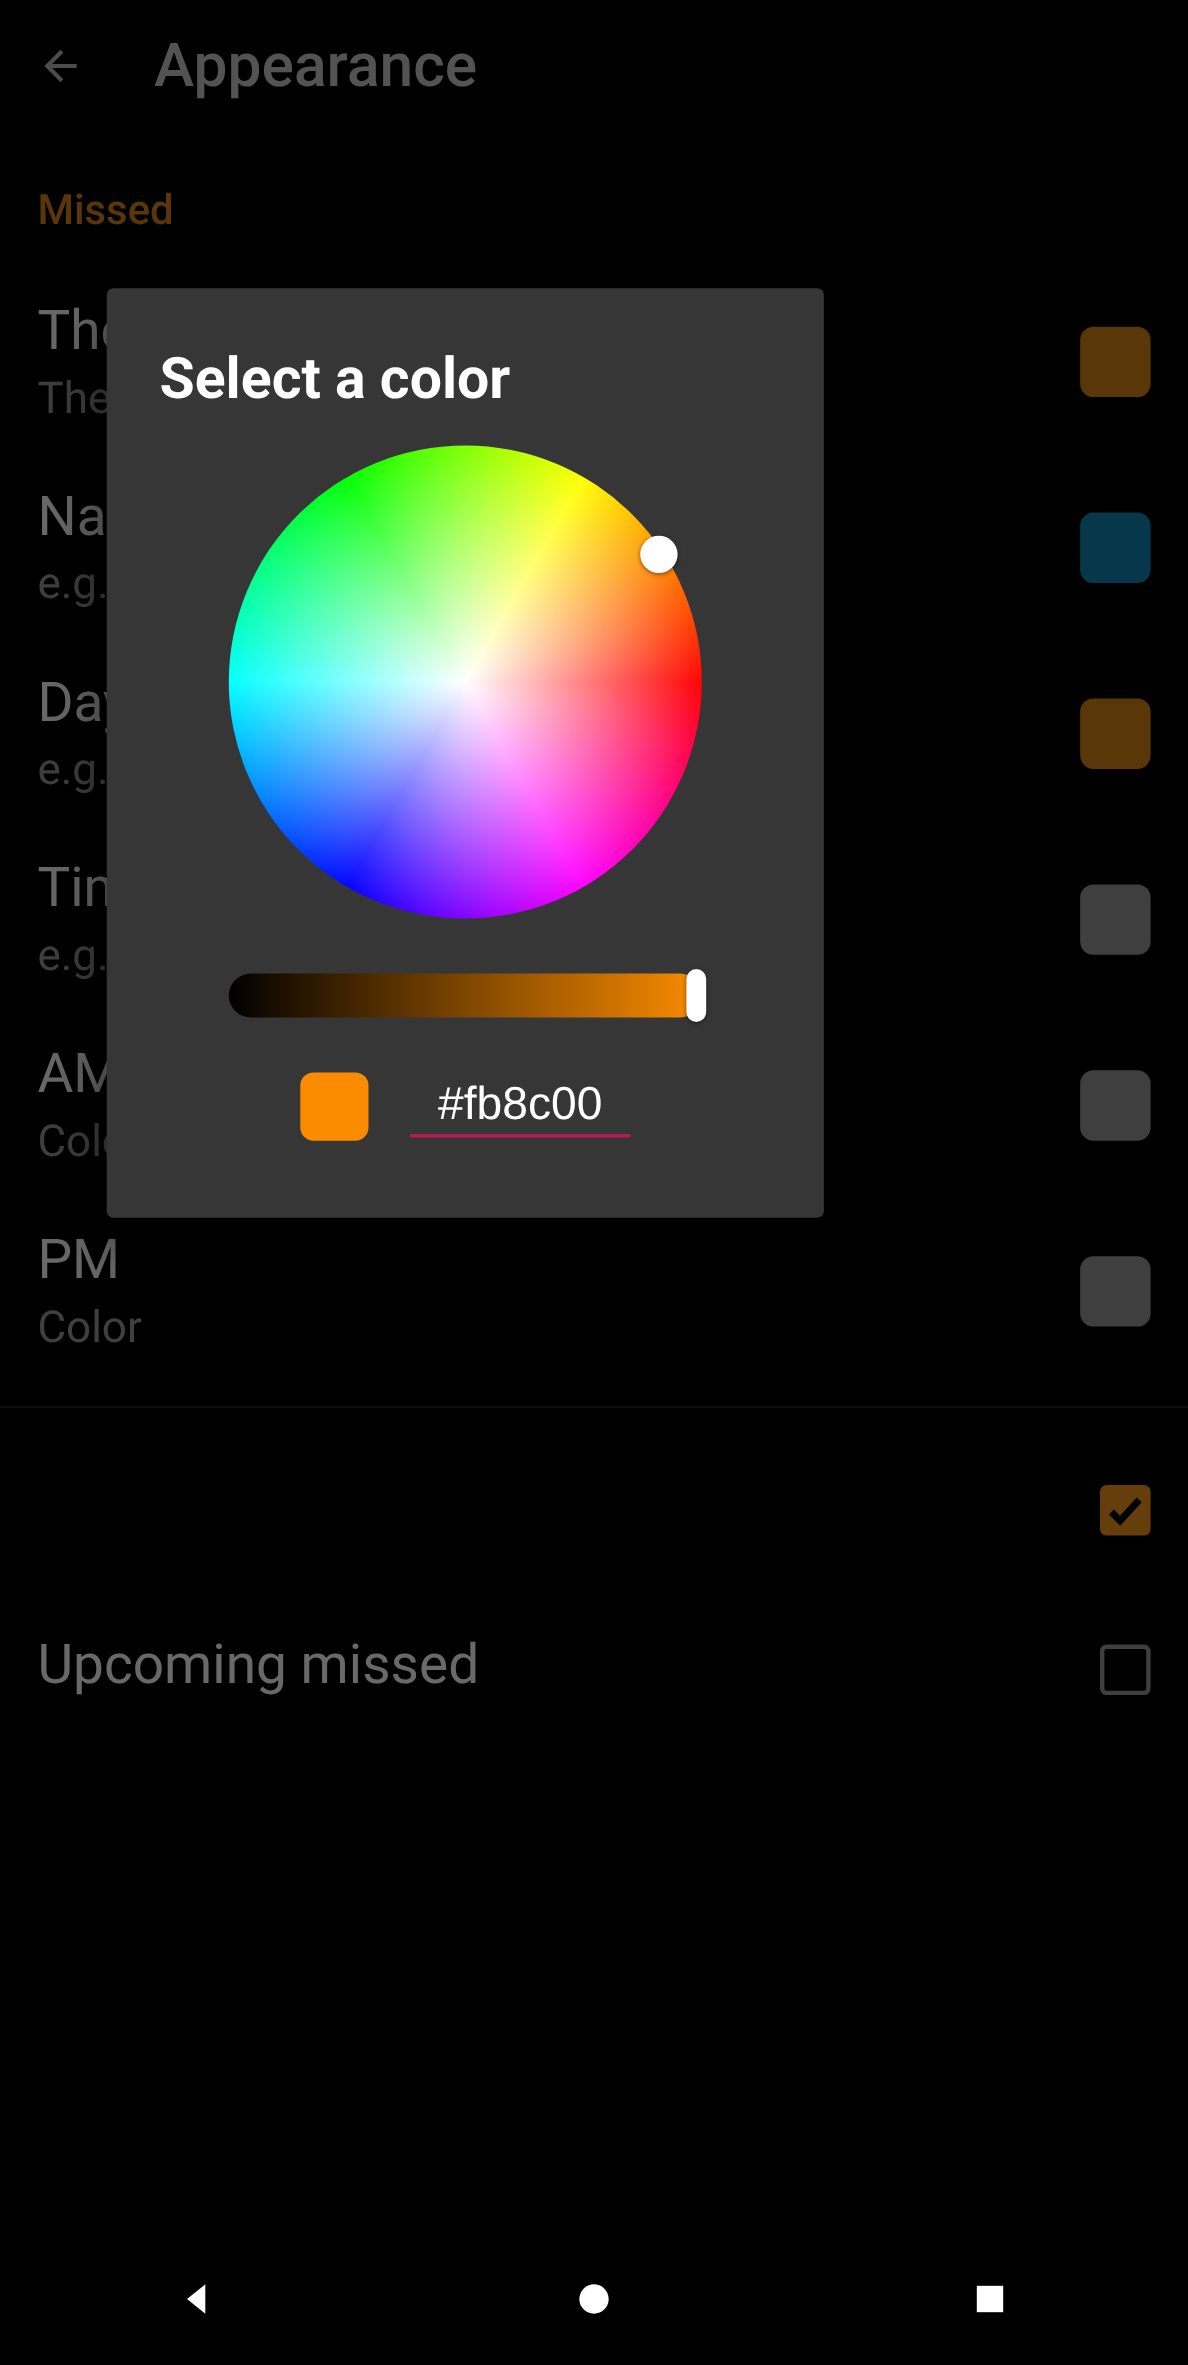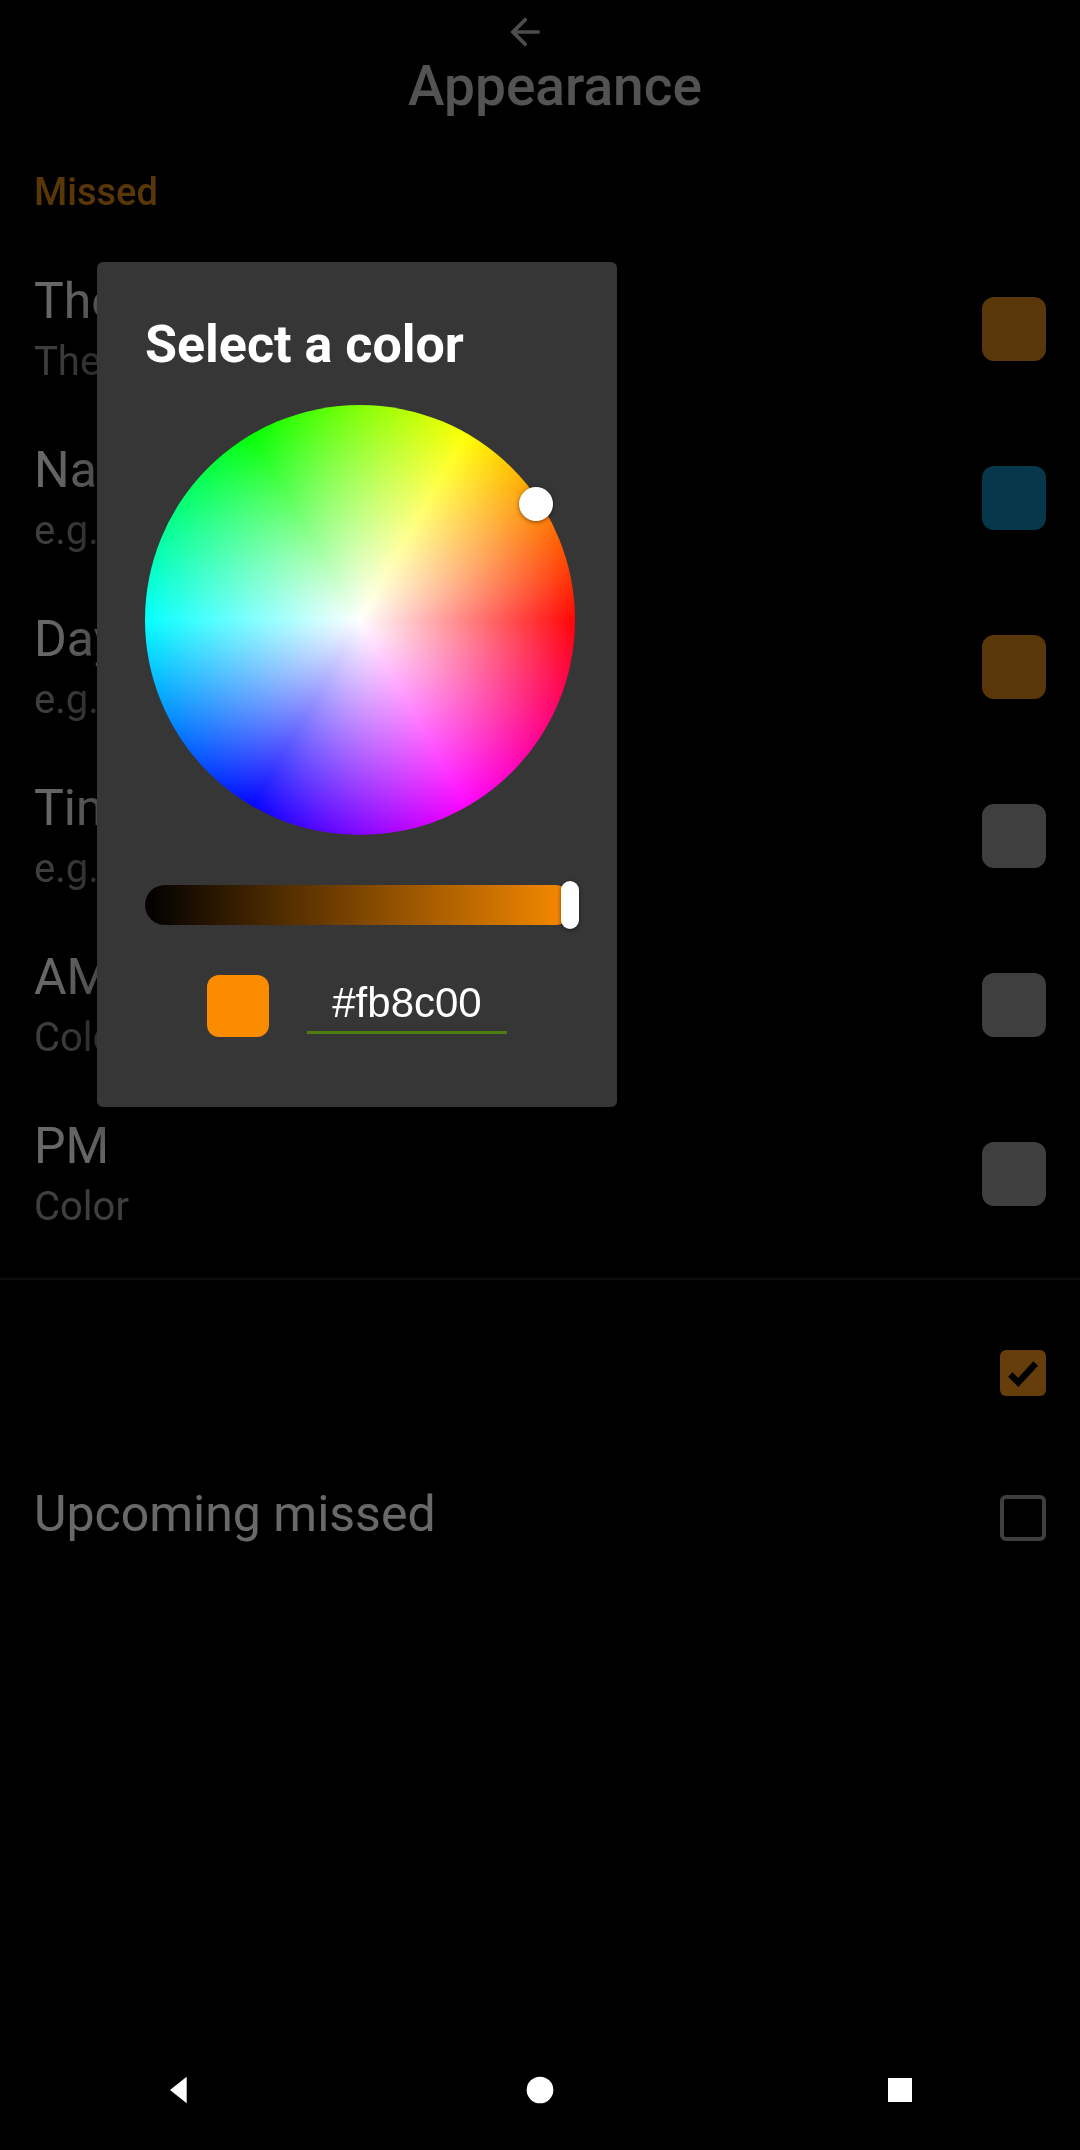--- a/index.html
+++ b/index.html
@@ -17,21 +17,20 @@
   .page {
     width: 1080px;
     height: 2150px;
     padding-top: 10px;
   }
   .appbar {
     display: flex;
     align-items: center;
     height: 100px;
     padding-left: 30px;
-    flex-direction: column;
   }
   .back-arrow {
     width: 50px;
     height: 50px;
     display: flex;
     align-items: center;
     justify-content: center;
     margin-right: 60px;
   }
   .back-arrow svg { width: 44px; height: 44px; fill: #a8a8a8; }
@@ -103,21 +102,21 @@
     position: absolute;
     inset: 0;
     background: rgba(0,0,0,0.55);
   }
 
   
   .dialog {
     position: absolute;
     left: 97px;
     top: 262px;
-    width: 520px;
+    width: 652px;
     background: #363636;
     border-radius: 6px;
     box-shadow: 0 20px 60px rgba(0,0,0,0.6);
     padding: 52px 48px 20px;
   }
   .dialog-title {
     font-size: 52px;
     font-weight: 700;
     color: #fff;
     margin-bottom: 30px;
@@ -189,21 +188,21 @@
     background: #fb8c00;
   }
   .hex-field {
     border: none;
     background: transparent;
     color: #fff;
     font-size: 42px;
     font-weight: 400;
     width: 200px;
     text-align: center;
-    border-bottom: 3px solid #4d7c0f;
+    border-bottom: 3px solid #be185d;
     padding-bottom: 4px;
     outline: none;
   }
 
   .dialog-buttons {
     display: flex;
     align-items: center;
     padding: 16px 0 24px;
   }
   .dlg-btn {

